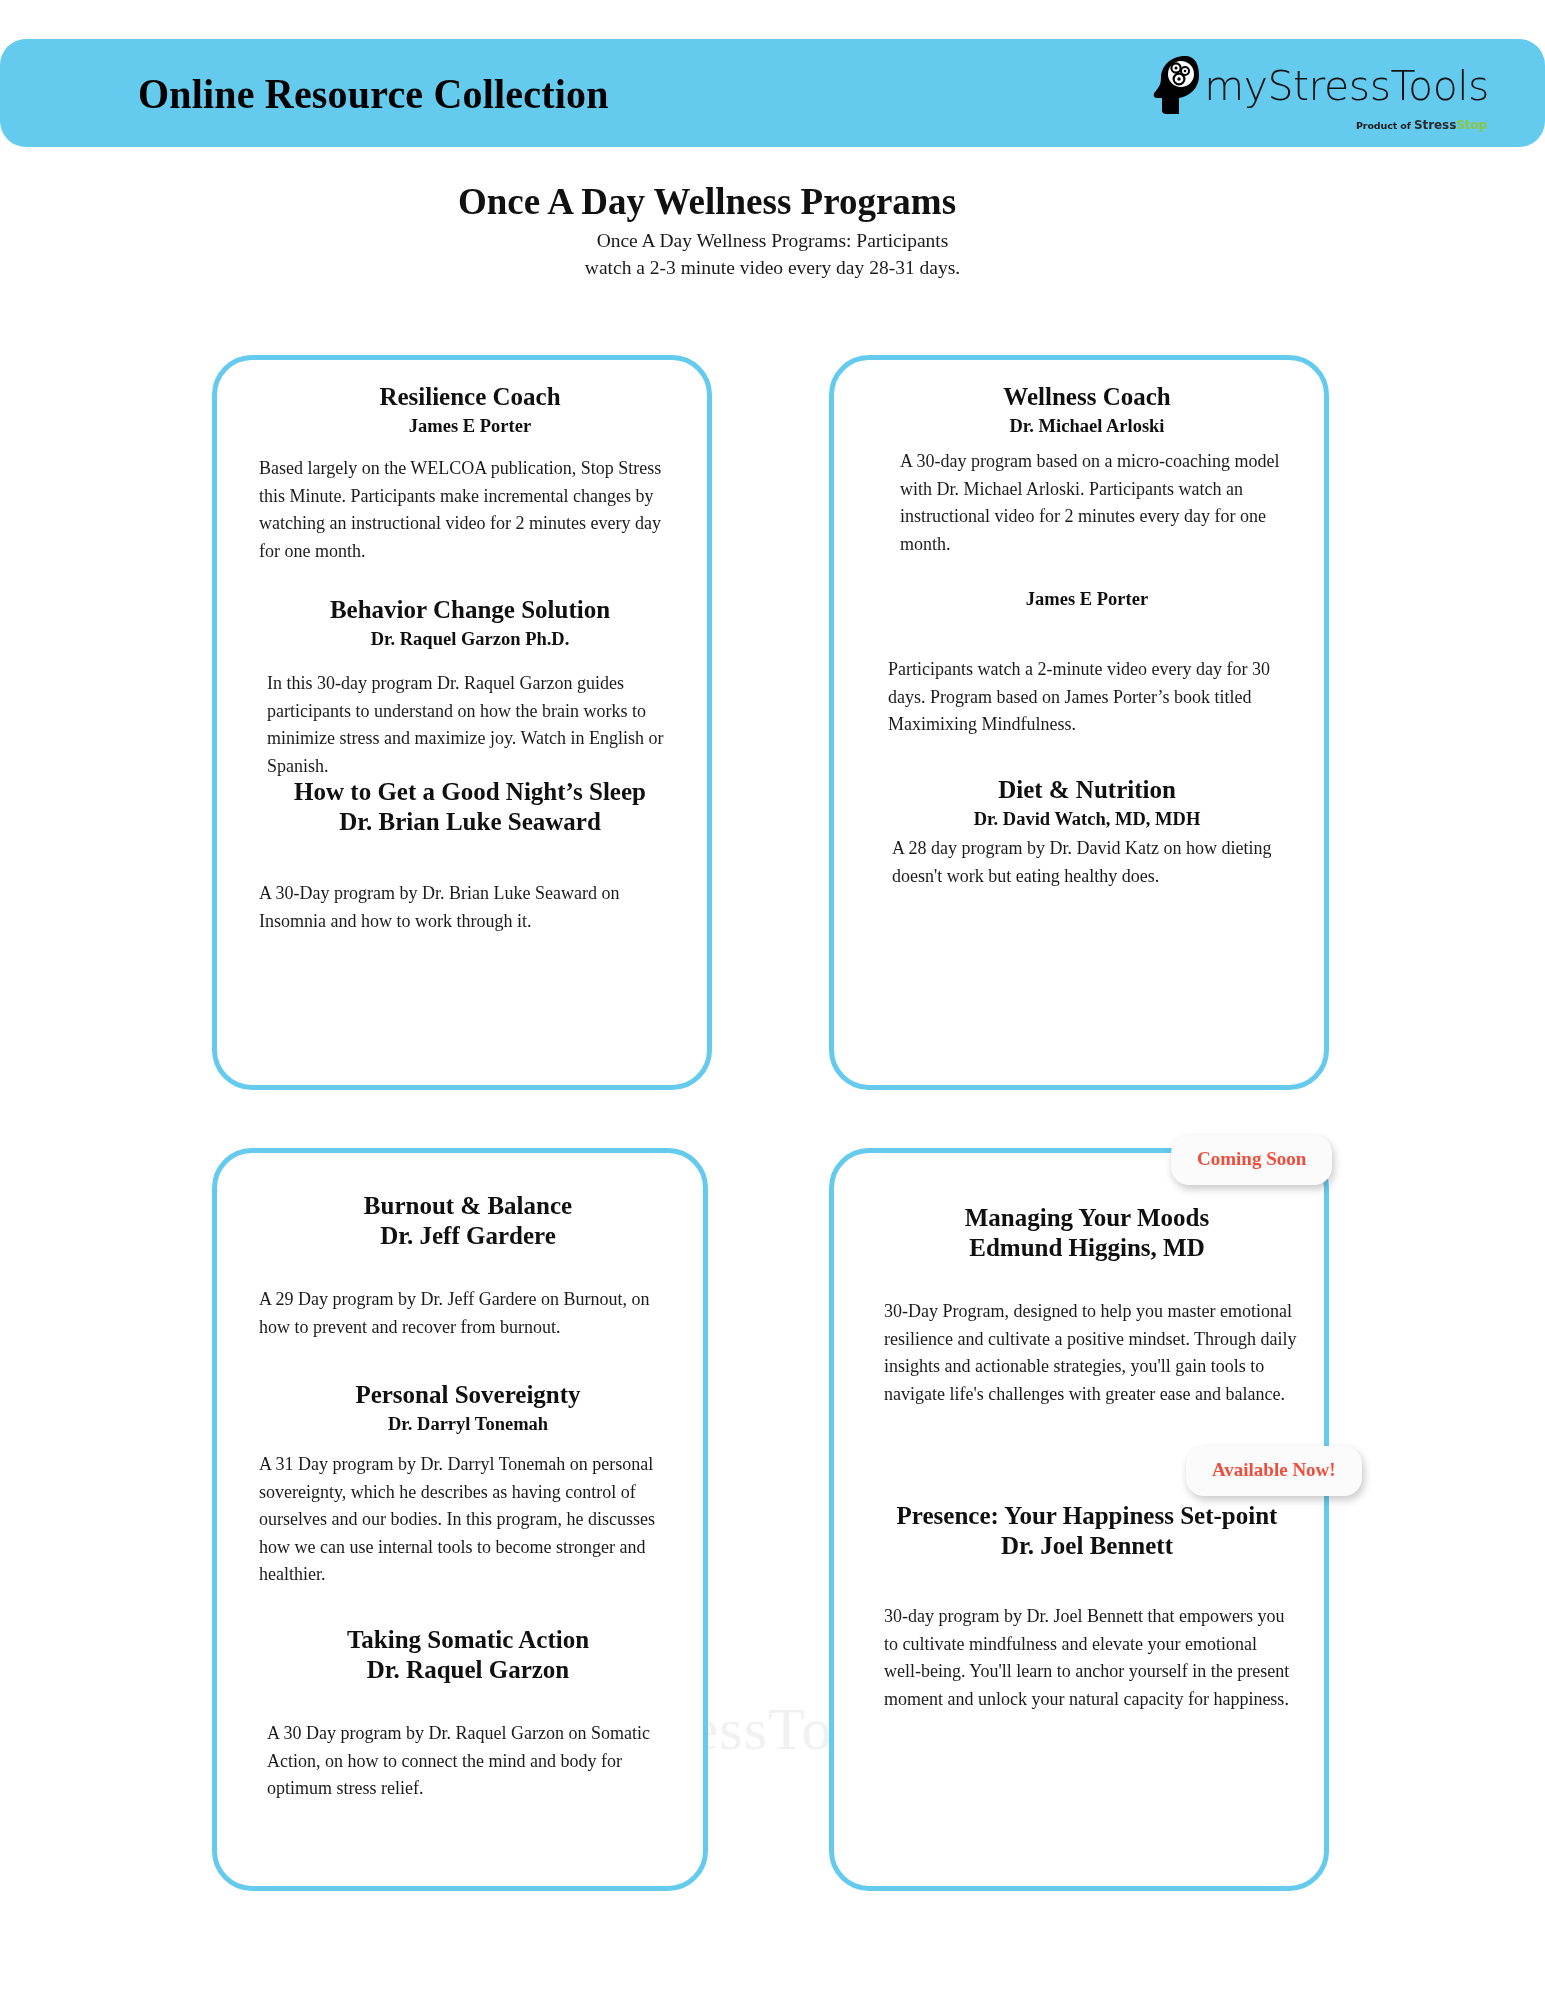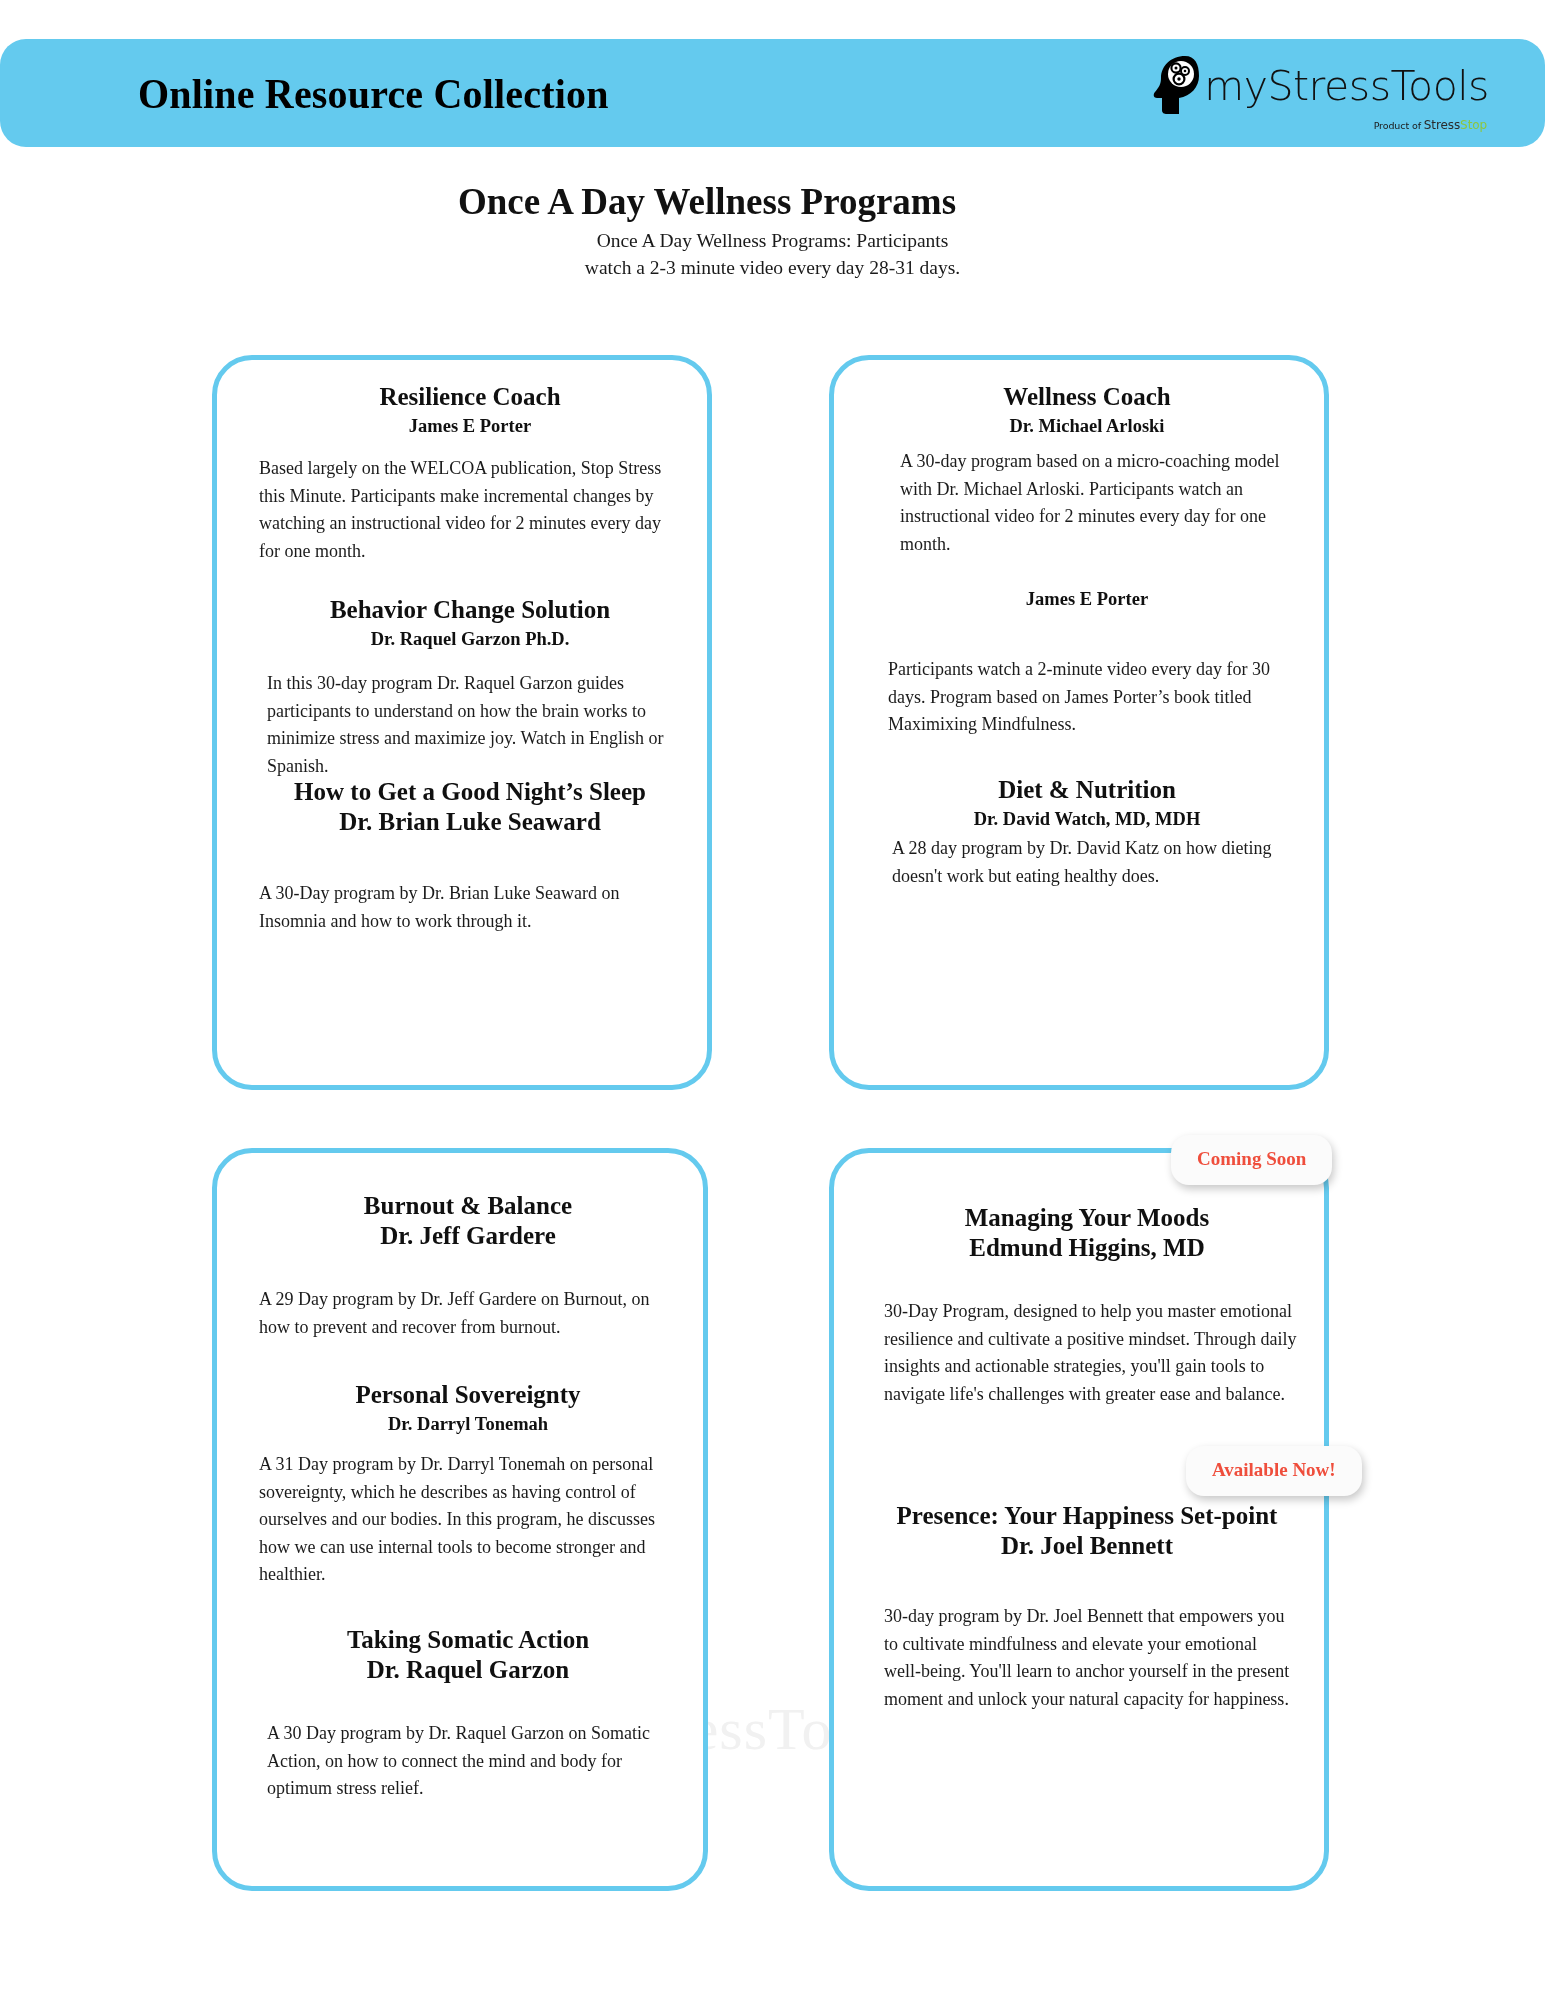--- a/index.html
+++ b/index.html
@@ -65,21 +65,21 @@
     letter-spacing: -0.5px;
     color: #111111;
     font-weight: 300;
     line-height: 1;
     position: relative;
     top: 1px;
   }
   .logo-sub {
     font-family: "DejaVu Sans", sans-serif;
     font-size: 9.5px;
-    font-weight: normal;
+    font-weight: bold;
     color: #1b1b1b;
     margin-top: 2px;
     margin-right: 2px;
     letter-spacing: -0.1px;
   }
   .logo-sub .s1 { color: #2a2a2a; font-size: 12px; }
   .logo-sub .s2 { color: #8CC63F; font-size: 12px; }
 
   
   .doc-title {

